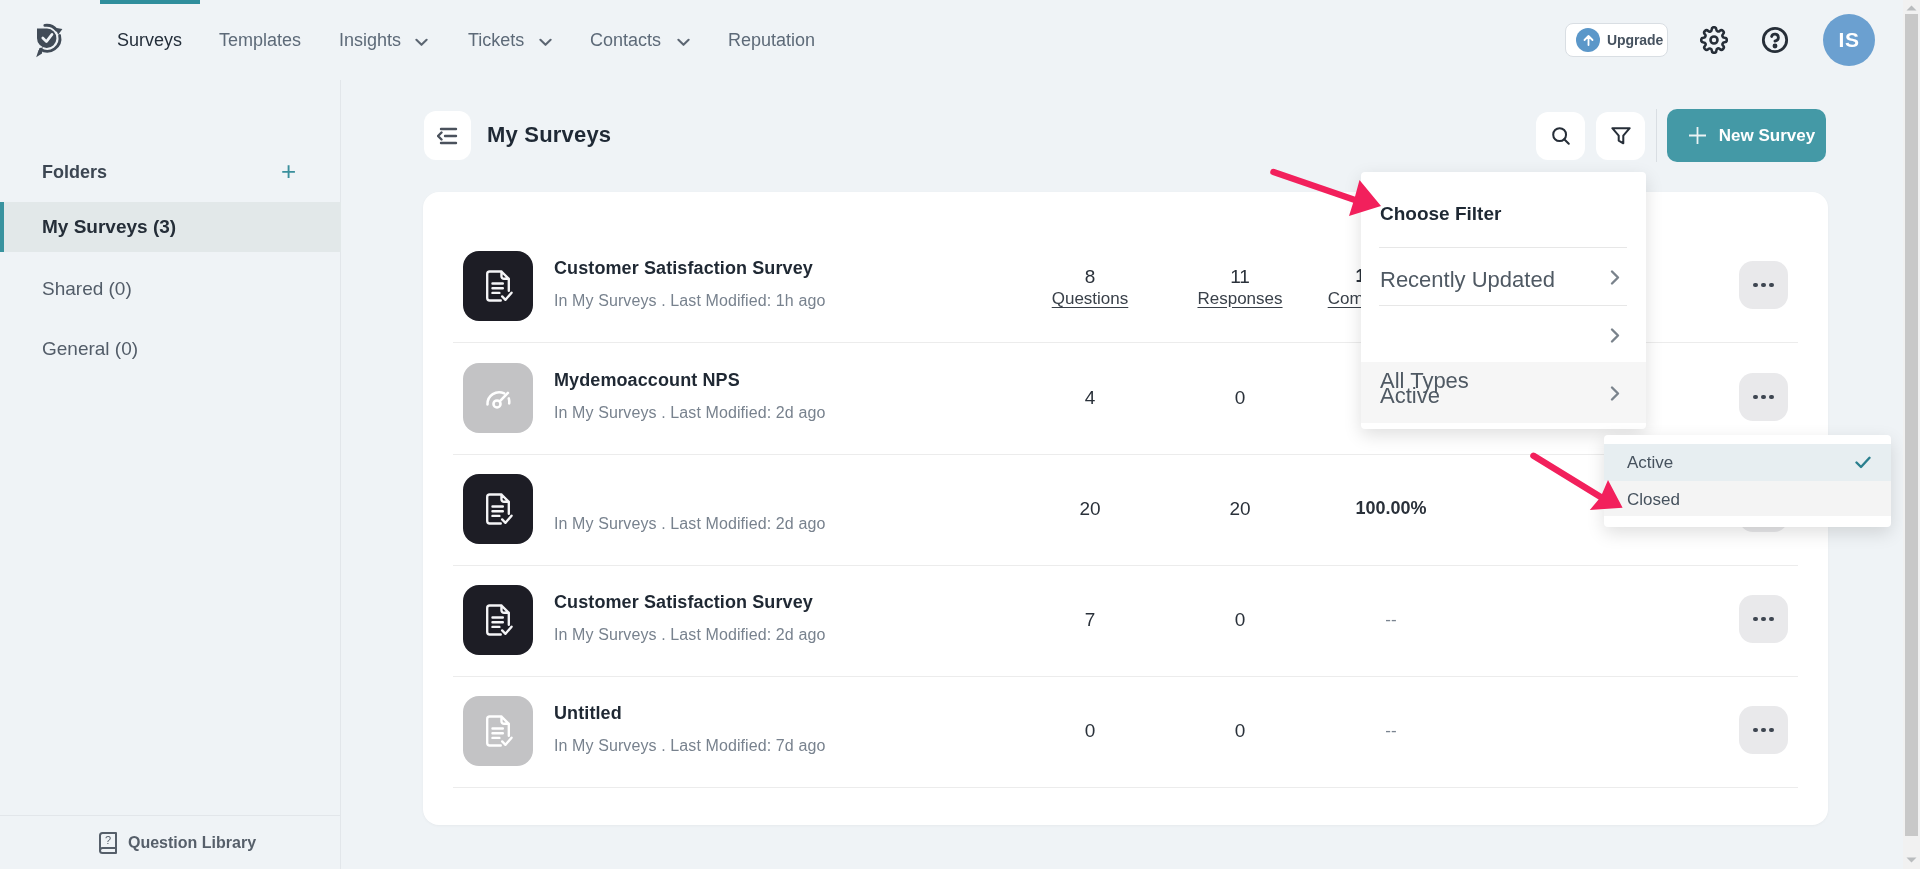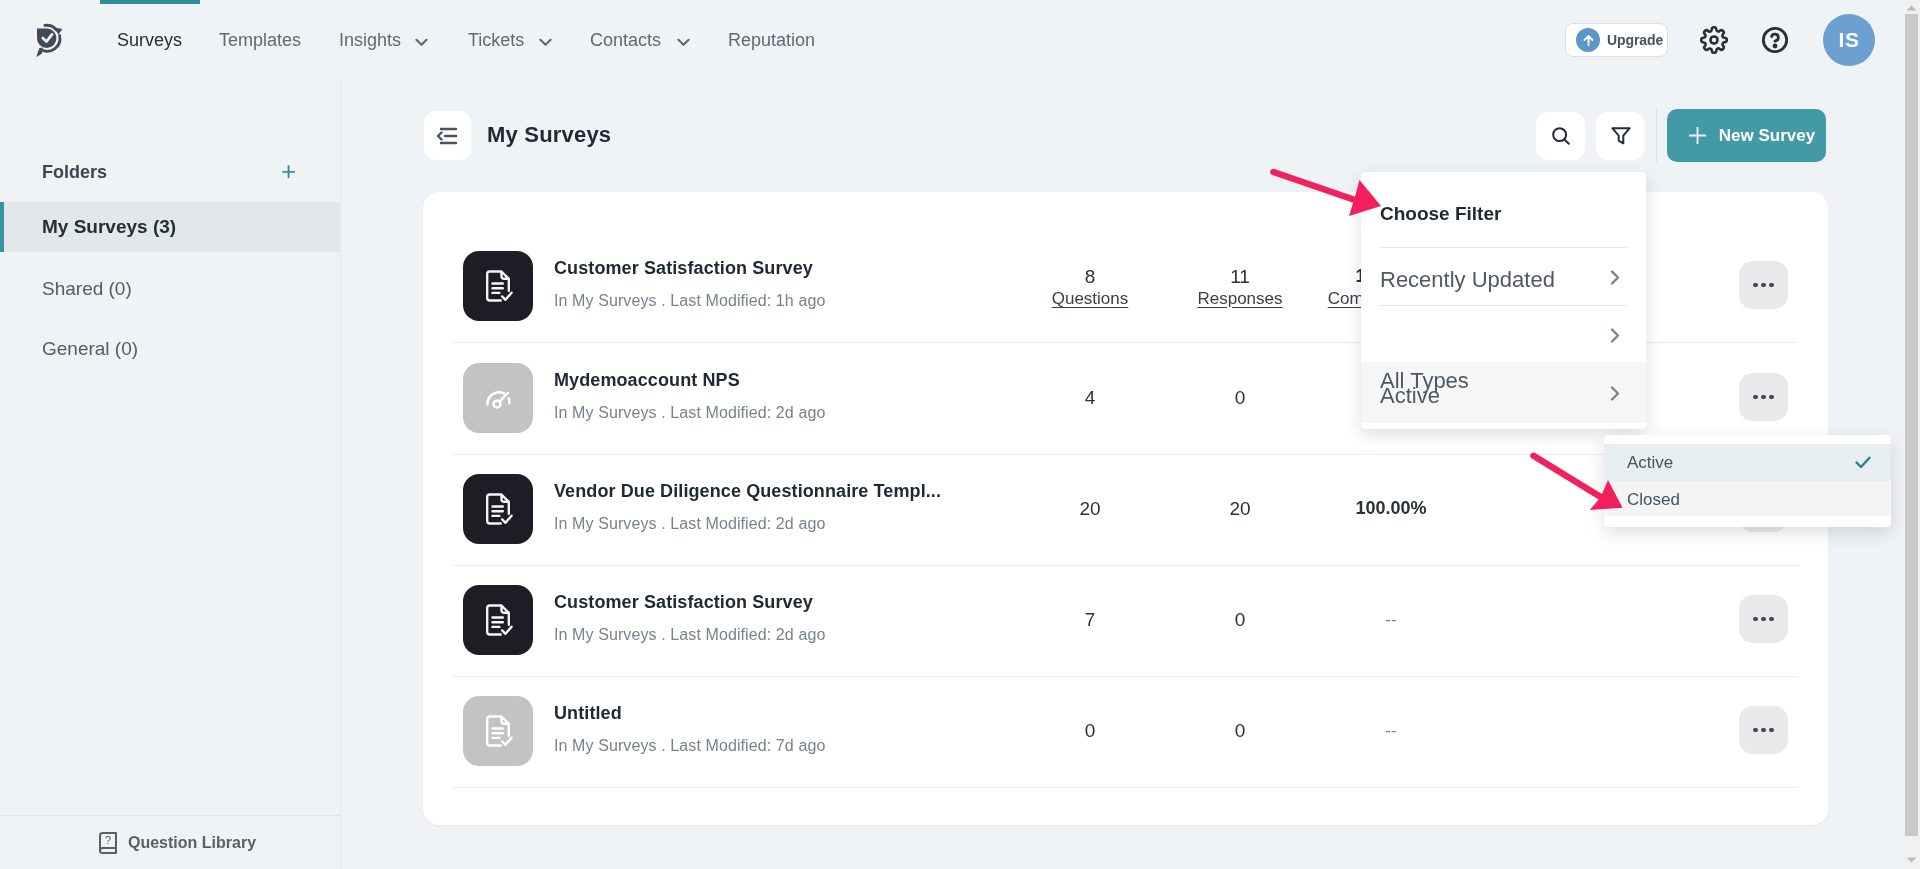--- a/index.html
+++ b/index.html
@@ -215,21 +215,20 @@
       <i></i>
     </div>
 
   <div class="tile dark" style="top:282px;">
       <svg width="34" height="36" viewBox="0 0 24 26" fill="none" stroke="#f5f5f7" stroke-width="1.7" stroke-linecap="round" stroke-linejoin="round">
         <path d="M14.5 2.5 H6 A1.8 1.8 0 0 0 4.2 4.3 V21.7 A1.8 1.8 0 0 0 6 23.5 H14 M14.5 2.5 L19.8 7.8 M14.5 2.5 V6 A1.8 1.8 0 0 0 16.3 7.8 H19.8 M19.8 7.8 V16.5"></path>
         <path d="M8 11.2 H15.5 M8 14.6 H15.5 M8 18 H13"></path>
         <path d="M15 20.5 L17.4 23 L21.8 17.8"></path>
       </svg>
     </div>
-  <span class="rtitle" style="top:289px;">Vendor Due Diligence Questionnaire Templ...</span>
   <span class="rsub" style="top:323px;">In My Surveys . Last Modified: 2d ago</span>
   <span class="num" style="left:607px; top:306px;">20</span>
   <span class="num" style="left:757px; top:306px;">20</span>
   <span class="num b" style="left:908px; top:306px;">100.00%</span>
   <div class="dots-btn" style="top:292px;">
       <i></i>
       <i></i>
       <i></i>
     </div>
 

